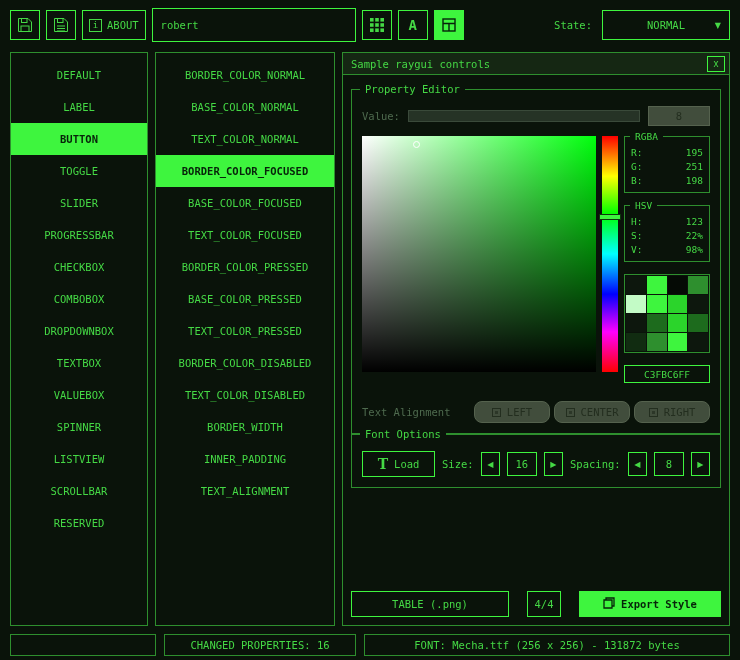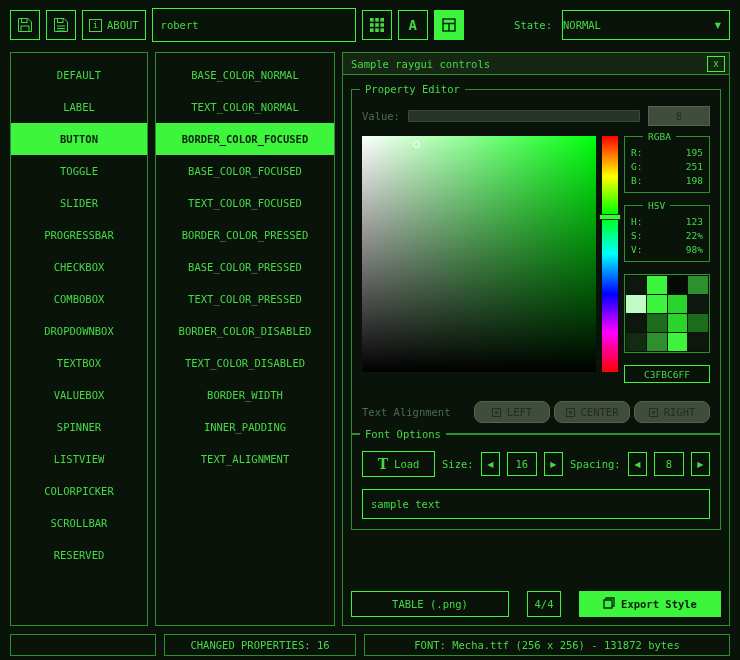--- a/index.html
+++ b/index.html
@@ -28,22 +28,22 @@
   .tbtn{height:30px;min-width:30px;border:1px solid var(--accent);background:transparent;
         color:var(--text);display:flex;align-items:center;justify-content:center;gap:5px;
         font:inherit;cursor:pointer;padding:0 6px;}
   .tbtn.selected{background:var(--accent);color:var(--dark-text);}
   .tbtn svg{display:block;}
   .mini-box{display:inline-flex;align-items:center;justify-content:center;
             width:13px;height:13px;border:1px solid currentColor;font-size:9px;}
   .name-input{width:204px;height:30px;background:transparent;border:1px solid var(--accent);
               color:var(--text);font:inherit;padding:16px 8px;}
   .state-group{margin-left:auto;display:flex;align-items:center;gap:10px;}
-  .dropdown{width:168px;height:30px;border:1px solid var(--accent);display:flex;align-items:center;
-            justify-content:flex-start;position:relative;cursor:pointer;}
+  .dropdown{width:128px;height:30px;border:1px solid var(--accent);display:flex;align-items:center;
+            justify-content:center;position:relative;cursor:pointer;}
   .dropdown .arrow{position:absolute;right:8px;font-size:8px;font-family:"DejaVu Sans",sans-serif;}
   
   .main{flex:1;display:flex;gap:7px;padding:4px 10px 8px;min-height:0;}
   .panel{border:1px solid var(--border);height:100%;overflow:hidden;}
   .left-panel{width:138px;padding-top:6px;}
   .mid-panel{width:180px;padding-top:6px;}
   .list-item{height:32px;line-height:32px;text-align:center;color:var(--text);cursor:pointer;
              white-space:nowrap;}
   .list-item.selected{background:var(--accent);color:var(--dark-text);font-weight:bold;}
   
@@ -67,21 +67,21 @@
             background:linear-gradient(to top,#000,rgba(0,0,0,0)),
                        linear-gradient(to right,#fff,hsl(123,100%,50%));}
   .sv-marker{position:absolute;left:22%;top:2%;width:7px;height:7px;border:1px solid #fff;
              border-radius:50%;}
   .hue-bar{width:16px;height:236px;position:relative;cursor:pointer;
            background:linear-gradient(to bottom,#f00 0%,#ff0 17%,#0f0 33%,#0ff 50%,#00f 67%,#f0f 83%,#f00 100%);}
   .hue-marker{position:absolute;left:-3px;right:-3px;top:33%;height:6px;background:var(--accent);
               border:1px solid #0a3a0a;}
   .picker-side{flex:1;display:flex;flex-direction:column;gap:12px;}
   .small-gb{padding:9px 6px 4px;font-size:9.5px;}
-  .small-gb .legend{font-size:9.5px;top:-6px;left:18px;}
+  .small-gb .legend{font-size:9.5px;top:-6px;left:5px;}
   .cv-line{display:flex;justify-content:space-between;line-height:14px;}
   .palette{display:grid;grid-template-columns:repeat(4,1fr);gap:1px;width:100%;
            border:1px solid var(--border);padding:1px;}
   .pal-cell{height:18px;cursor:pointer;}
   .hex-box{height:18px;border:1px solid var(--accent);display:flex;align-items:center;
            justify-content:center;font-size:9.5px;cursor:text;}
   .align-row{display:flex;align-items:center;gap:4px;margin-top:18px;}
   .align-row .lbl{width:108px;}
   .btn{display:flex;align-items:center;justify-content:center;gap:6px;border:1px solid var(--accent);
        background:transparent;color:var(--text);font:inherit;cursor:pointer;}
@@ -186,26 +186,26 @@
       <div class="list-item">TOGGLE</div>
       <div class="list-item">SLIDER</div>
       <div class="list-item">PROGRESSBAR</div>
       <div class="list-item">CHECKBOX</div>
       <div class="list-item">COMBOBOX</div>
       <div class="list-item">DROPDOWNBOX</div>
       <div class="list-item">TEXTBOX</div>
       <div class="list-item">VALUEBOX</div>
       <div class="list-item">SPINNER</div>
       <div class="list-item">LISTVIEW</div>
-      <div class="list-item">COLORPICKER</div>
       <div class="list-item">SCROLLBAR</div>
       <div class="list-item">RESERVED</div>
     </div>
 
   <div class="panel mid-panel">
+      <div class="list-item">BORDER_COLOR_NORMAL</div>
       <div class="list-item">BASE_COLOR_NORMAL</div>
       <div class="list-item">TEXT_COLOR_NORMAL</div>
       <div class="list-item selected">BORDER_COLOR_FOCUSED</div>
       <div class="list-item">BASE_COLOR_FOCUSED</div>
       <div class="list-item">TEXT_COLOR_FOCUSED</div>
       <div class="list-item">BORDER_COLOR_PRESSED</div>
       <div class="list-item">BASE_COLOR_PRESSED</div>
       <div class="list-item">TEXT_COLOR_PRESSED</div>
       <div class="list-item">BORDER_COLOR_DISABLED</div>
       <div class="list-item">TEXT_COLOR_DISABLED</div>
@@ -335,21 +335,20 @@
           <button class="step-btn">
             <span>◀</span>
           </button>
           <div class="num-box">
             <span>8</span>
           </div>
           <button class="step-btn">
             <span>▶</span>
           </button>
         </div>
-        <input class="sample-input" value="sample text" style="">
       </div>
 
       <div class="export-row">
         <button class="btn table-btn">
           <span>TABLE (.png)</span>
         </button>
         <div class="pages-box">
           <span>4/4</span>
         </div>
         <button class="btn export-btn">

